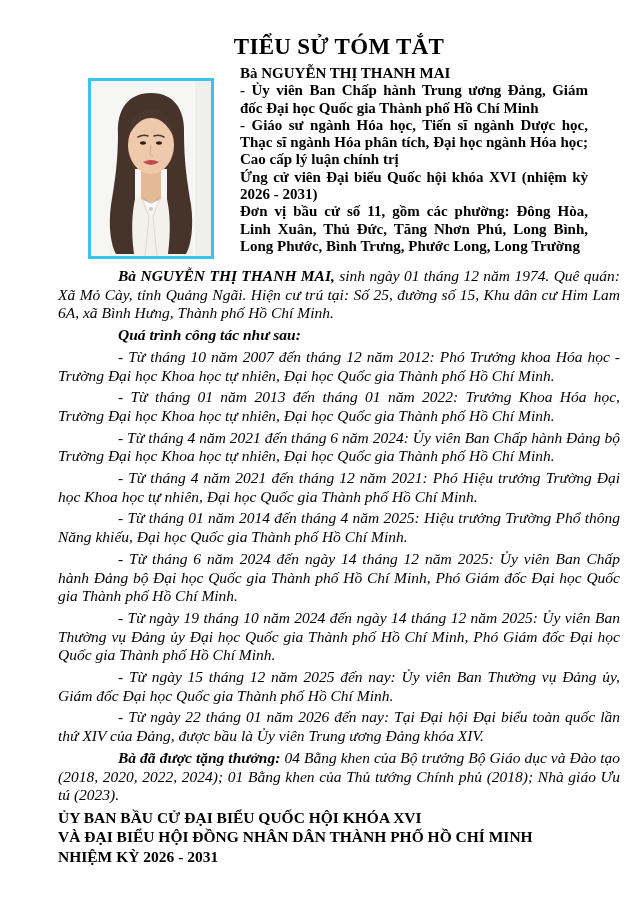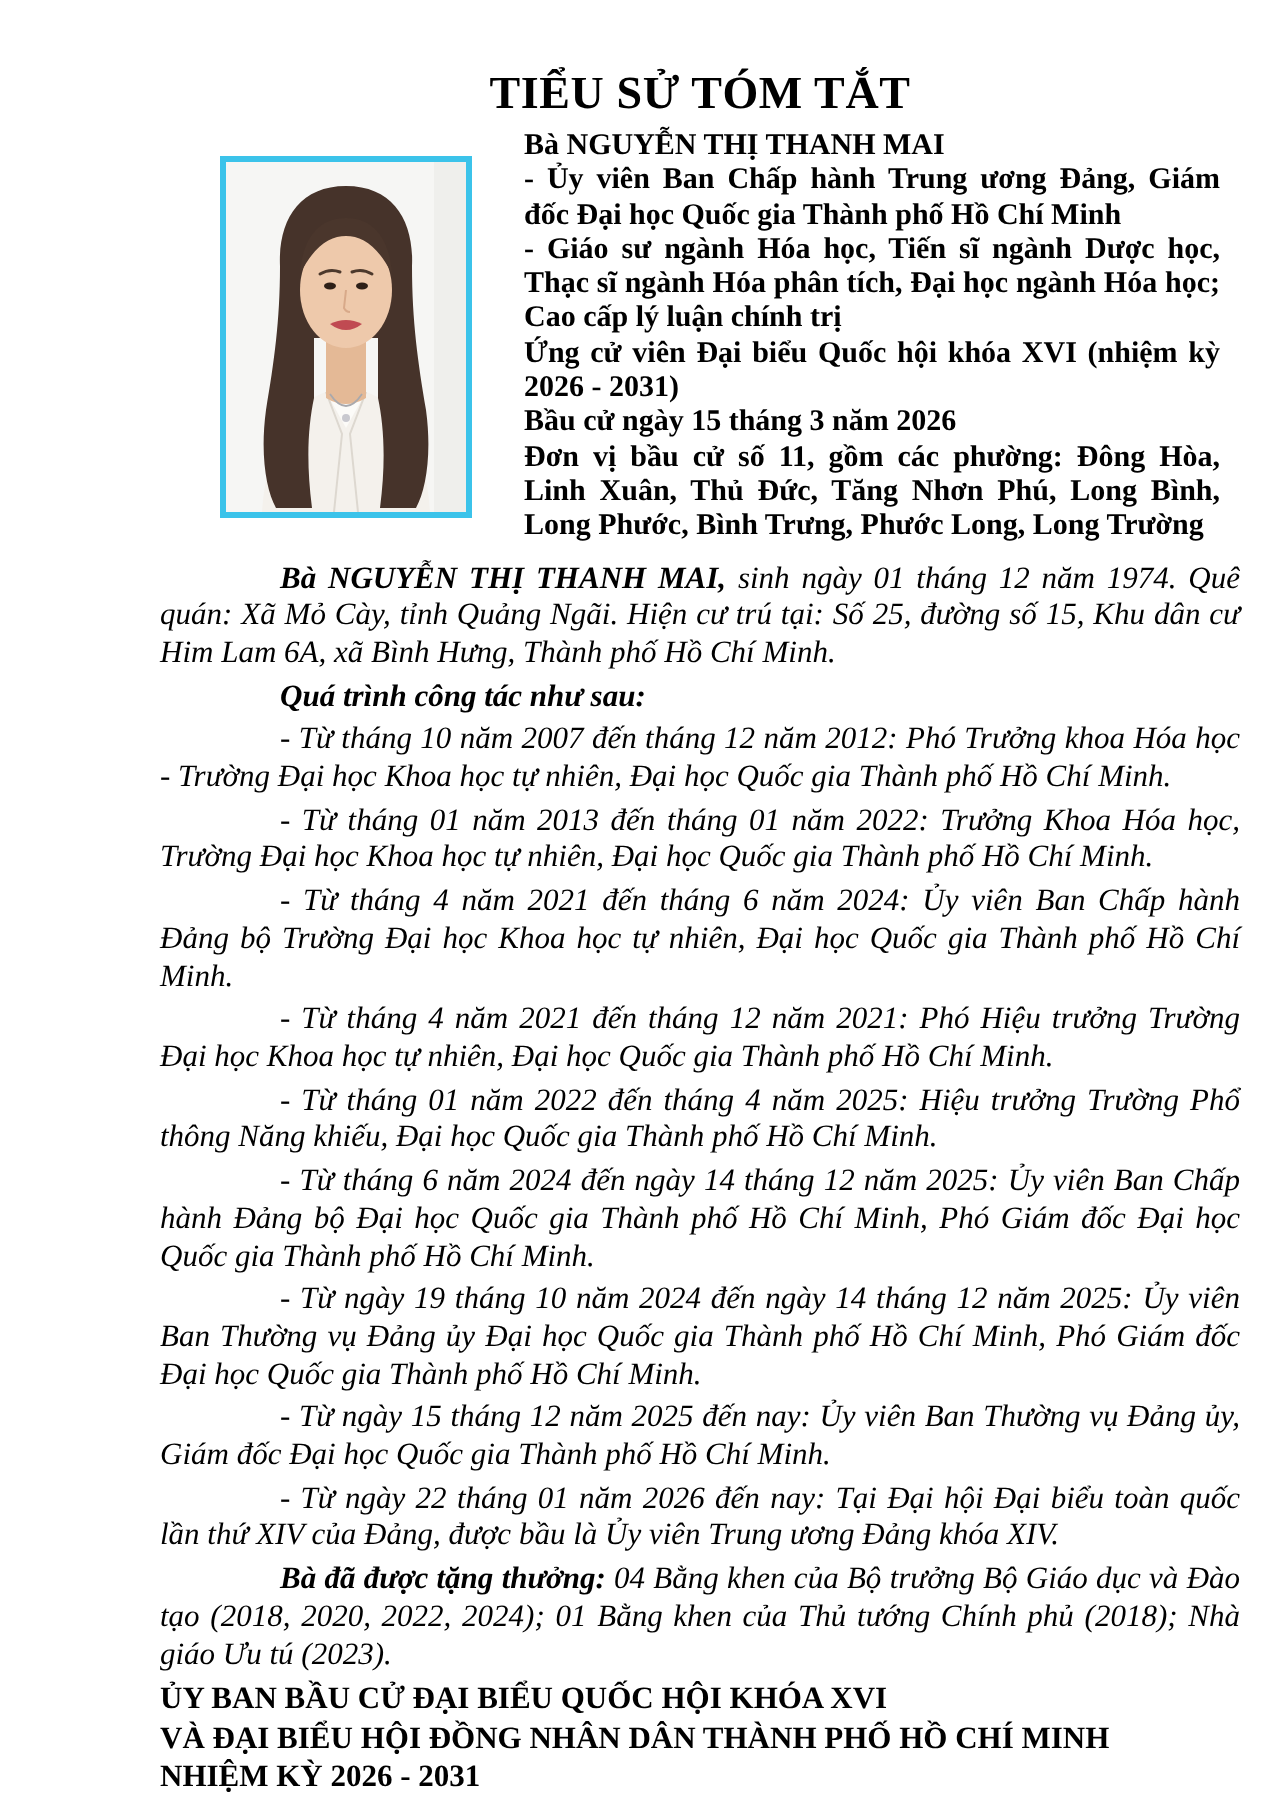--- a/index.html
+++ b/index.html
@@ -4,21 +4,21 @@
 <style>
   * { box-sizing: border-box; }
   html, body { margin: 0; padding: 0; }
   body {
     width: 640px; height: 905px;
     background: #ffffff;
     color: #000000;
     font-family: "Liberation Serif", "DejaVu Serif", serif;
     overflow: hidden;
   }
-  .page { padding: 34px 20px 0 80px; }
+  .page { padding: 34px 20px 0 58px; }
   .doc-title {
     font-size: 23px; font-weight: bold; text-align: center;
     margin: 0; letter-spacing: .3px;
   }
   .header-row { display: flex; align-items: flex-start; margin-top: 5px; }
   .photo-frame {
     flex: 0 0 auto; margin-left: 30px; margin-top: 13px;
     width: 126px; height: 181px;
     border: 3px solid #3bc3ea; background: #f6f6f4;
   }
@@ -82,35 +82,34 @@
         <path d="M52 116 Q 60 128 68 116" fill="none" stroke="#a9a9ad" stroke-width="0.9"></path>
         <circle cx="60" cy="128" r="2" fill="#c9c9cf"></circle>
       </svg>
     </div>
 
     <div class="info">
       <p>Bà NGUYỄN THỊ THANH MAI</p>
       <p>- Ủy viên Ban Chấp hành Trung ương Đảng, Giám đốc Đại học Quốc gia Thành phố Hồ Chí Minh</p>
       <p>- Giáo sư ngành Hóa học, Tiến sĩ ngành Dược học, Thạc sĩ ngành Hóa phân tích, Đại học ngành Hóa học; Cao cấp lý luận chính trị</p>
       <p>Ứng cử viên Đại biểu Quốc hội khóa XVI (nhiệm kỳ 2026 - 2031)</p>
-      <p>Bầu cử ngày 15 tháng 3 năm 2026</p>
       <p>Đơn vị bầu cử số 11, gồm các phường: Đông Hòa, Linh Xuân, Thủ Đức, Tăng Nhơn Phú, Long Bình, Long Phước, Bình Trưng, Phước Long, Long Trường</p>
     </div>
   </div>
 
   <div class="bio">
     <p><b>Bà NGUYỄN THỊ THANH MAI,</b><span> sinh ngày 01 tháng 12 năm 1974. Quê quán: Xã Mỏ Cày, tỉnh Quảng Ngãi. Hiện cư trú tại: Số 25, đường số 15, Khu dân cư Him Lam 6A, xã Bình Hưng, Thành phố Hồ Chí Minh.</span></p>
 
     <p><b>Quá trình công tác như sau:</b></p>
 
     <p>- Từ tháng 10 năm 2007 đến tháng 12 năm 2012: Phó Trưởng khoa Hóa học - Trường Đại học Khoa học tự nhiên, Đại học Quốc gia Thành phố Hồ Chí Minh.</p>
     <p>- Từ tháng 01 năm 2013 đến tháng 01 năm 2022: Trưởng Khoa Hóa học, Trường Đại học Khoa học tự nhiên, Đại học Quốc gia Thành phố Hồ Chí Minh.</p>
     <p>- Từ tháng 4 năm 2021 đến tháng 6 năm 2024: Ủy viên Ban Chấp hành Đảng bộ Trường Đại học Khoa học tự nhiên, Đại học Quốc gia Thành phố Hồ Chí Minh.</p>
     <p>- Từ tháng 4 năm 2021 đến tháng 12 năm 2021: Phó Hiệu trưởng Trường Đại học Khoa học tự nhiên, Đại học Quốc gia Thành phố Hồ Chí Minh.</p>
-    <p>- Từ tháng 01 năm 2022 đến tháng 4 năm 2025: Hiệu trưởng Trường Phổ thông Năng khiếu, Đại học Quốc gia Thành phố Hồ Chí Minh.</p>
+    <p>- Từ tháng 01 năm 2014 đến tháng 4 năm 2025: Hiệu trưởng Trường Phổ thông Năng khiếu, Đại học Quốc gia Thành phố Hồ Chí Minh.</p>
     <p>- Từ tháng 6 năm 2024 đến ngày 14 tháng 12 năm 2025: Ủy viên Ban Chấp hành Đảng bộ Đại học Quốc gia Thành phố Hồ Chí Minh, Phó Giám đốc Đại học Quốc gia Thành phố Hồ Chí Minh.</p>
     <p>- Từ ngày 19 tháng 10 năm 2024 đến ngày 14 tháng 12 năm 2025: Ủy viên Ban Thường vụ Đảng ủy Đại học Quốc gia Thành phố Hồ Chí Minh, Phó Giám đốc Đại học Quốc gia Thành phố Hồ Chí Minh.</p>
     <p>- Từ ngày 15 tháng 12 năm 2025 đến nay: Ủy viên Ban Thường vụ Đảng ủy, Giám đốc Đại học Quốc gia Thành phố Hồ Chí Minh.</p>
     <p>- Từ ngày 22 tháng 01 năm 2026 đến nay: Tại Đại hội Đại biểu toàn quốc lần thứ XIV của Đảng, được bầu là Ủy viên Trung ương Đảng khóa XIV.</p>
 
     <p><b>Bà đã được tặng thưởng:</b><span> 04 Bằng khen của Bộ trưởng Bộ Giáo dục và Đào tạo (2018, 2020, 2022, 2024); 01 Bằng khen của Thủ tướng Chính phủ (2018); Nhà giáo Ưu tú (2023).</span></p>
   </div>
 
   <div class="footer">
     <p>ỦY BAN BẦU CỬ ĐẠI BIỂU QUỐC HỘI KHÓA XVI</p>

